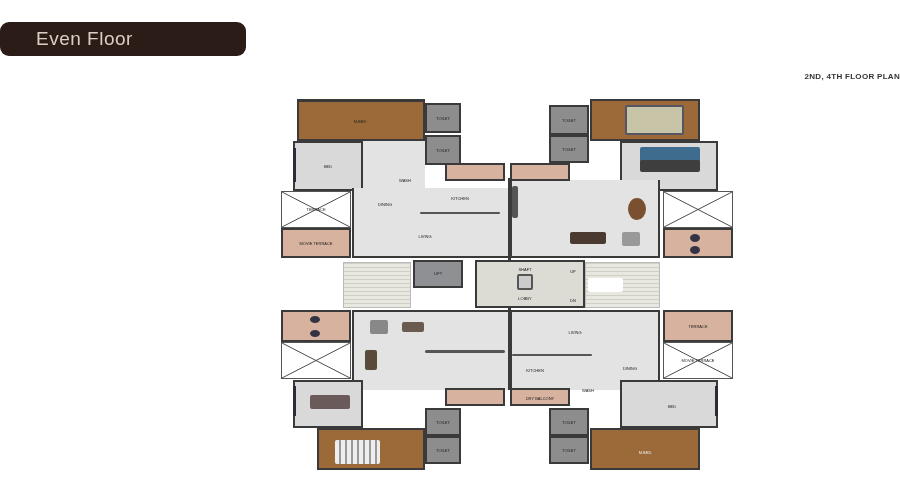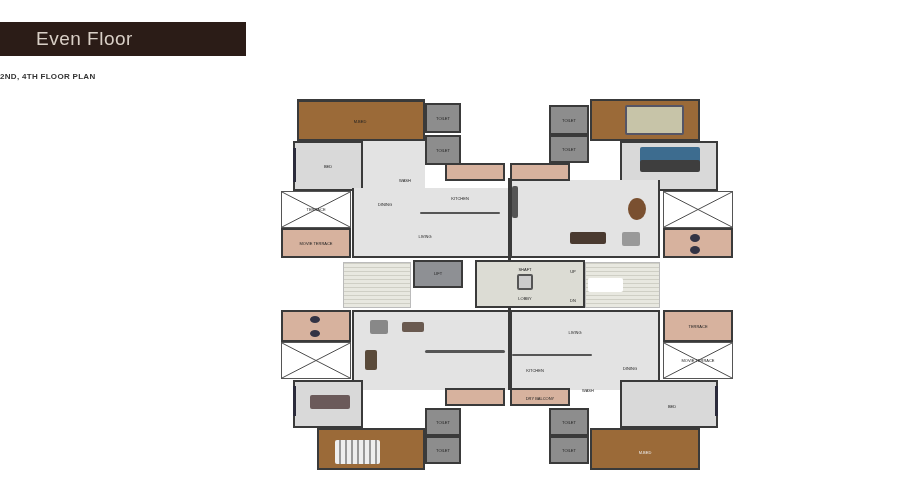--- a/index.html
+++ b/index.html
@@ -1,18 +1,18 @@
 <!DOCTYPE html>
 <html><head>
 <meta charset="utf-8">
 <style>
   html,body{margin:0;padding:0;}
   body{width:900px;height:500px;background:#ffffff;position:relative;overflow:hidden;font-family:"Liberation Sans",sans-serif;}
-  .banner{position:absolute;left:0;top:22px;width:246px;height:34px;background:#2b1c17;color:#d8cfc6;font-size:19px;display:flex;align-items:center;padding-left:36px;box-sizing:border-box;letter-spacing:0.5px;}
-  .title{position:absolute;left:0;width:900px;top:72px;text-align:left;font-size:8px;font-weight:bold;color:#333;letter-spacing:0.3px;}
+  .banner{position:absolute;left:0;top:22px;width:246px;height:34px;background:#2b1c17;color:#d8cfc6;font-size:19px;display:flex;align-items:center;padding-left:36px;box-sizing:border-box;letter-spacing:0.5px;border-radius:9px;}
+  .title{position:absolute;left:0;width:900px;top:72px;text-align:right;font-size:8px;font-weight:bold;color:#333;letter-spacing:0.3px;}
   .plan{position:absolute;left:0;top:0;width:900px;height:500px;}
   .r{position:absolute;box-sizing:border-box;border:2px solid #3a3a3a;}
   .floor{background:#e3e3e3;}
   .wood{background:#9b6a38;}
   .tile{background:#d7b29e;}
   .toilet{background:#8d8d8d;}
   .bed{background:#d9d9d9;}
   .lbl{position:absolute;font-size:4px;color:#222;text-align:center;line-height:5px;white-space:nowrap;transform:translate(-50%,-50%);}
   .cross{position:absolute;box-sizing:border-box;border:1px solid #555;background:#fff;overflow:hidden;}
   .cross svg{position:absolute;left:0;top:0;width:100%;height:100%;}

